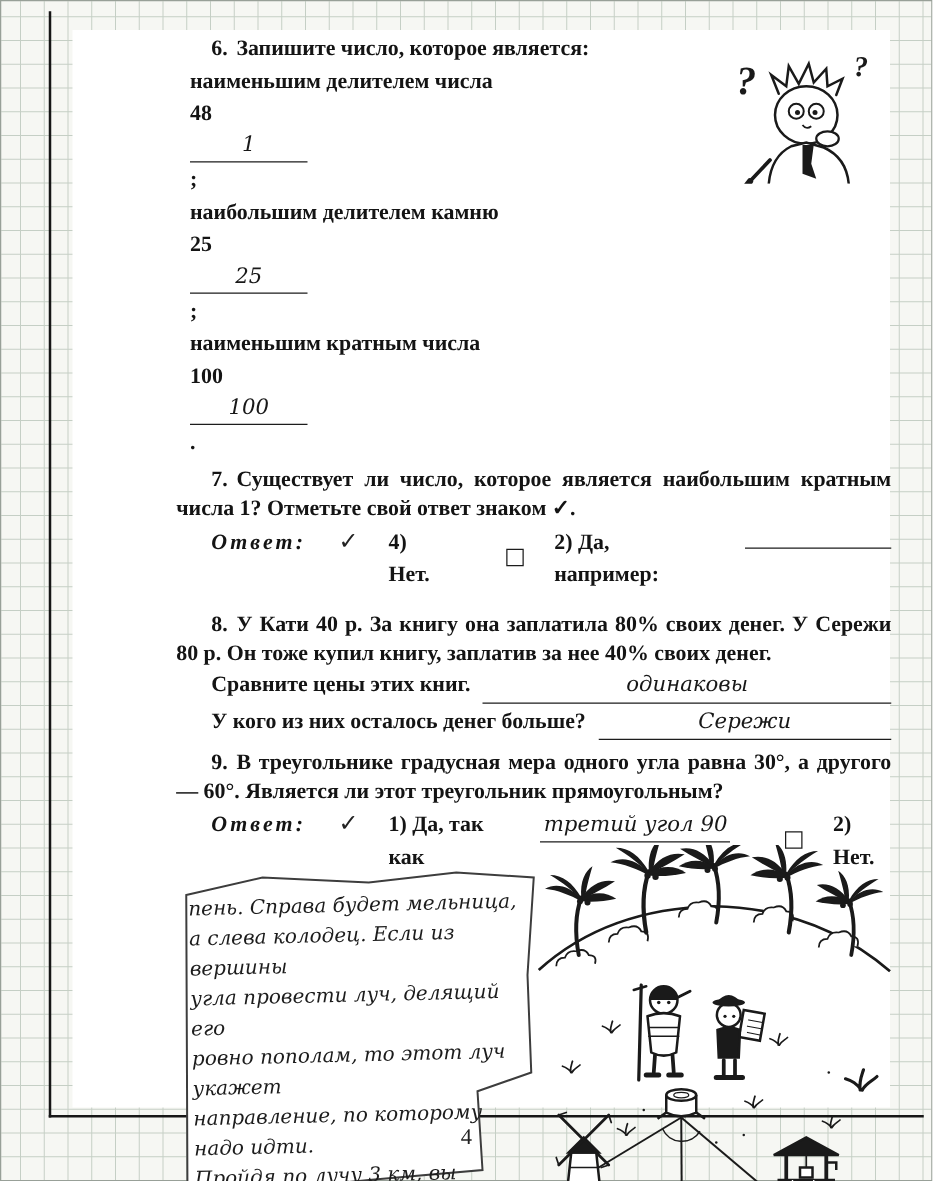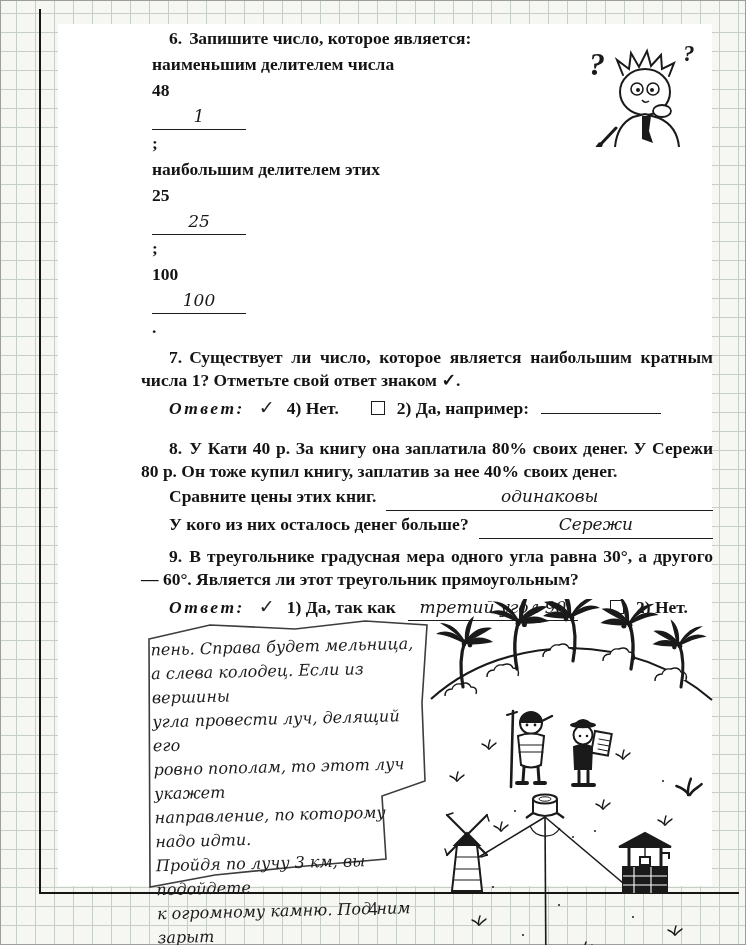--- a/index.html
+++ b/index.html
@@ -27,21 +27,21 @@
   .t6row { display:flex; align-items:baseline; line-height:26px; padding-left:2px;flex-direction:column; }
   .t6row .given { margin-left:9px; }
   .t6row .punct { margin-left:7px; }
 
   .blank { display:inline-block; border-bottom:1.6px solid #1c1c1c; text-align:center;
     font-family:"DejaVu Serif",serif; font-style:italic; font-weight:400; font-size:17px; color:#181818; }
   .t6row .blank { width:94px; margin-left:9px; }
   .blank.t7 { width:120px; }
   .blank.t9 { width:170px; }
 
-  .ansline { display:flex; align-items:baseline; column-gap:12px; padding-left:28px; line-height:26px; }
+  .ansline { display:flex; align-items:baseline; column-gap:24px; padding-left:28px; line-height:26px; }
   .mt2 { margin-top:2px; } .mt4 { margin-top:16px; } .mt6 { margin-top:6px; }
   .otvet { font-style:italic; letter-spacing:2.5px; margin-right:2px; }
   .hcheck { font-family:"DejaVu Sans",sans-serif; font-size:19px; font-weight:700; color:#222; }
   .cb { width:14px; height:14px; border:1.8px solid #1c1c1c; align-self:center; flex:none; }
   .cb.gap { margin-left:20px; }
 
   .qline { display:flex; align-items:baseline; line-height:27px; }
   .qline .blank { flex:1 1 auto; margin-left:10px; }
 
   .figure { position:relative; margin-top:4px; height:336px; }
@@ -103,26 +103,27 @@
       <p class="stmt t6-title">
         <span class="num">6.</span><span>Запишите число, которое является:</span>
       </p>
       <div class="t6row">
         <span>наименьшим делителем числа</span>
         <span class="given">48</span>
         <span class="blank">1</span>
         <span class="punct">;</span>
       </div>
       <div class="t6row">
-        <span>наибольшим делителем этих</span>
+        <span>наибольшим делителем камню</span>
         <span class="given">25</span>
         <span class="blank">25</span>
         <span class="punct">;</span>
       </div>
       <div class="t6row">
+        <span>наименьшим кратным числа</span>
         <span class="given">100</span>
         <span class="blank">100</span>
         <span class="punct">.</span>
       </div>
     </div>
 
     <div>
       <p class="stmt mt6">
         <span class="num">7.</span><span>Существует ли число, которое является наибольшим кратным числа 1? Отметьте свой ответ знаком ✓.</span>
       </p>

